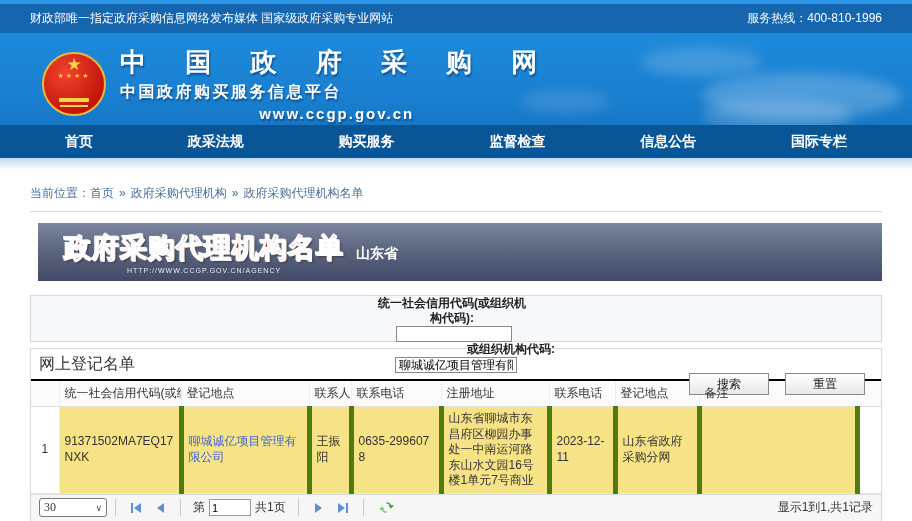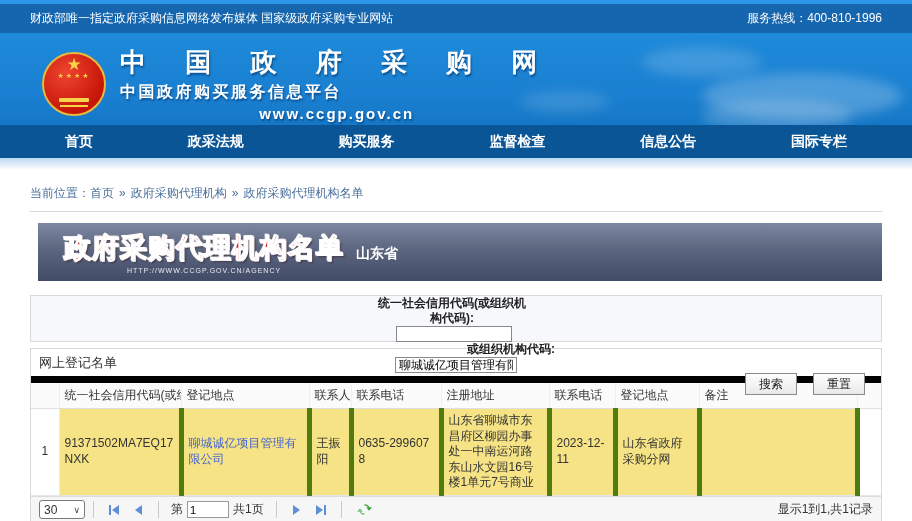--- a/index.html
+++ b/index.html
@@ -61,43 +61,43 @@
   .panel-form { margin:14px 30px 0; border:1px solid #d9d9d9; background:#f6f8fb;
     height:47px; display:flex; align-items:center; padding:0 16px 0 8px; font-size:12px; color:#222;flex-direction:column; }
   .form-label { font-weight:bold; text-align:center; line-height:1.25; }
   .label-code { width:152px; }
   .txt-input { height:21px; border:1px solid #898989; background:#fff; font-size:12px;
     padding:0 3px; font-family:inherit; }
   .input-code { width:116px; margin-left:4px; }
   .label-name { margin-left:118px; white-space:nowrap; }
   .input-name { width:122px; margin-left:8px; }
   .form-buttons { margin-left:auto; display:flex; gap:16px; }
-  .btn { width:52px; height:22px; font-size:12px; color:#222; cursor:pointer;
+  .btn { width:80px; height:22px; font-size:12px; color:#222; cursor:pointer;
     background:linear-gradient(180deg,#fefefe,#e9e9e9); border:1px solid #8a8a8a; font-family:inherit; }
 
   
   .panel-table { margin:6px 30px 0; border:1px solid #d9d9d9; background:#fff; }
-  .table-title { padding:5px 8px 4px; font-size:13px; color:#333; border-bottom:7px solid #000000; }
+  .table-title { padding:5px 8px 4px; font-size:16px; color:#333; border-bottom:2px solid #000000; }
   table { width:100%; border-collapse:collapse; table-layout:fixed; font-size:12px; color:#333; }
   thead th { font-weight:normal; text-align:left; padding:4px 5px; white-space:nowrap;
     overflow:hidden; background:#fbfbfb; border-bottom:1px solid #e0e0e0;
     border-right:1px solid #efefef; }
   thead th:last-child { border-right:none; }
   tbody td { vertical-align:middle; padding:4px 5px; line-height:1.3;
     background:#f6e385; border-right:5px solid #4d7c0f; border-bottom:1px solid #e6e6e6;
     height:59px; word-break:break-all; }
   tbody td.cell-index { background:#fff; text-align:center; border-right:1px solid #ececec; }
   tbody td.cell-filler { background:#fff; border-right:none; }
   td a.org-link { color:#4565cf; text-decoration:none; cursor:pointer; }
 
   
   .pager { height:27px; background:#f6f6f6; border-top:1px solid #dcdcdc;
     display:flex; align-items:center; padding:0 8px; font-size:12px; color:#333; }
-  .fake-select { width:46px; height:19px; background:#fff; border:1px solid #7a7a7a; border-radius:3px;
-    display:flex; align-items:center; justify-content:space-between; padding:0 4px; cursor:pointer; }
+  .fake-select { width:68px; height:19px; background:#fff; border:1px solid #7a7a7a; border-radius:3px;
+    display:flex; align-items:center; justify-content:space-between; padding:0 4px; cursor:pointer;font-family:Liberation Serif, serif; }
   .fake-select .arrow { font-size:9px; color:#444; }
   .vsep { width:1px; height:17px; background:#c9c9c9; margin:0 8px; }
   .pg-btn { width:18px; height:18px; display:flex; align-items:center; justify-content:center;
     cursor:pointer; margin:0 3px; }
   .pg-btn svg { width:12px; height:12px; fill:#5d8fd4; }
   .page-box { display:flex; align-items:center; margin:0 4px; }
   .page-input { width:42px; height:17px; border:1px solid #999; font-size:11px; padding:0 2px; margin:0 4px; font-family:inherit; }
   .refresh-btn { width:18px; height:18px; margin-left:6px; cursor:pointer; display:flex; align-items:center; justify-content:center; }
   .pager-summary { margin-left:auto; }
 </style>

